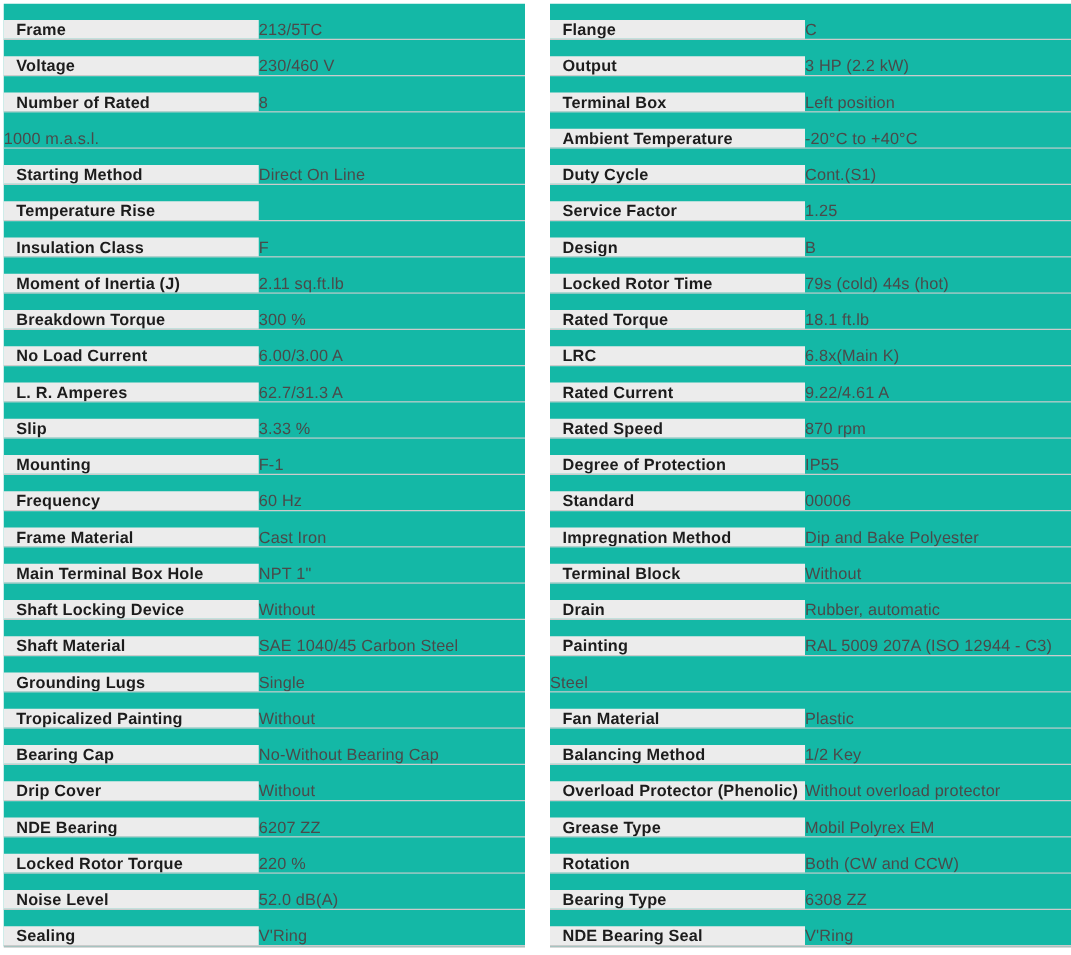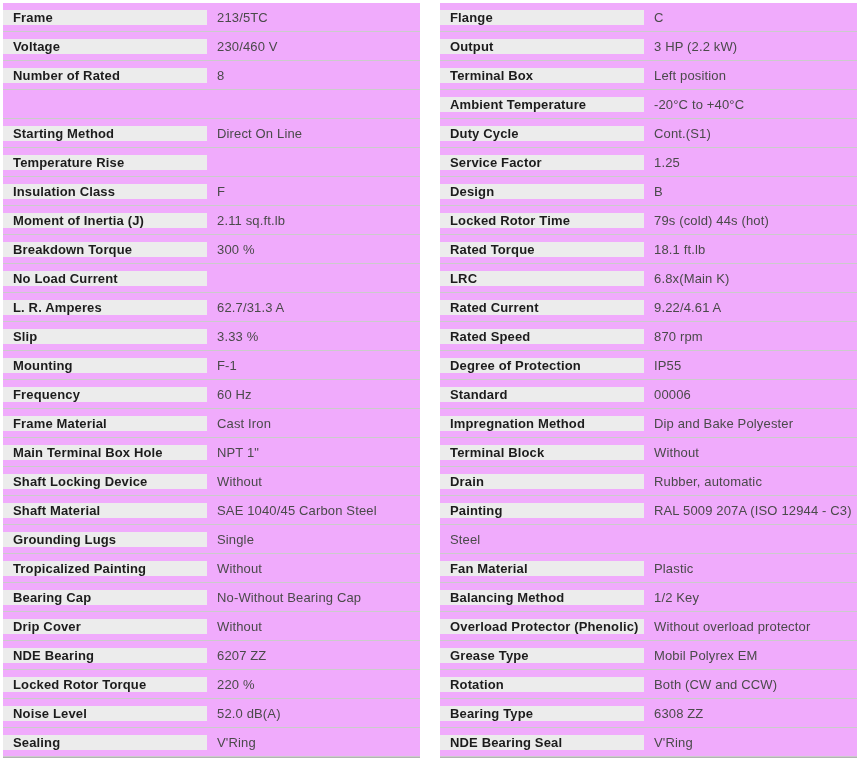--- a/index.html
+++ b/index.html
@@ -19,43 +19,42 @@
   }
   .spec-table {
     width: 417px;
     flex: 0 0 417px;
     border-bottom: 1px solid #b3b3b3;
   }
   .spec-row {
     display: flex;
     height: 28px;
     border-bottom: 1px solid #cbcbcb;
-    align-items: center;
-    background: #f0abfc;
+    align-items: flex-end;
+    background: #14b8a6;
   }
   .spec-label {
     width: 204px;
     flex: 0 0 204px;
     box-sizing: border-box;
     background: #ececec;
     display: flex;
     align-items: center;
     padding-left: 10px;
     font-size: 13px;
     font-weight: bold;
     color: #1c1c1c;
     letter-spacing: 0.15px;
     white-space: nowrap;
     overflow: hidden;
   }
   .spec-value {
     flex: 1 1 auto;
     display: flex;
     align-items: center;
-    padding-left: 10px;
     font-size: 13px;
     color: #4a4a4a;
     letter-spacing: 0.15px;
     white-space: nowrap;
     overflow: hidden;
   }
 </style>
 </head>
 <body>
 
@@ -67,20 +66,21 @@
       </div>
       <div class="spec-row">
         <div class="spec-label">Voltage</div>
         <div class="spec-value">230/460 V</div>
       </div>
       <div class="spec-row">
         <div class="spec-label">Number of Rated</div>
         <div class="spec-value">8</div>
       </div>
       <div class="spec-row">
+        <div class="spec-value">1000 m.a.s.l.</div>
       </div>
       <div class="spec-row">
         <div class="spec-label">Starting Method</div>
         <div class="spec-value">Direct On Line</div>
       </div>
       <div class="spec-row">
         <div class="spec-label">Temperature Rise</div>
       </div>
       <div class="spec-row">
         <div class="spec-label">Insulation Class</div>
@@ -89,20 +89,21 @@
       <div class="spec-row">
         <div class="spec-label">Moment of Inertia (J)</div>
         <div class="spec-value">2.11 sq.ft.lb</div>
       </div>
       <div class="spec-row">
         <div class="spec-label">Breakdown Torque</div>
         <div class="spec-value">300 %</div>
       </div>
       <div class="spec-row">
         <div class="spec-label">No Load Current</div>
+        <div class="spec-value">6.00/3.00 A</div>
       </div>
       <div class="spec-row">
         <div class="spec-label">L. R. Amperes</div>
         <div class="spec-value">62.7/31.3 A</div>
       </div>
       <div class="spec-row">
         <div class="spec-label">Slip</div>
         <div class="spec-value">3.33 %</div>
       </div>
       <div class="spec-row">

